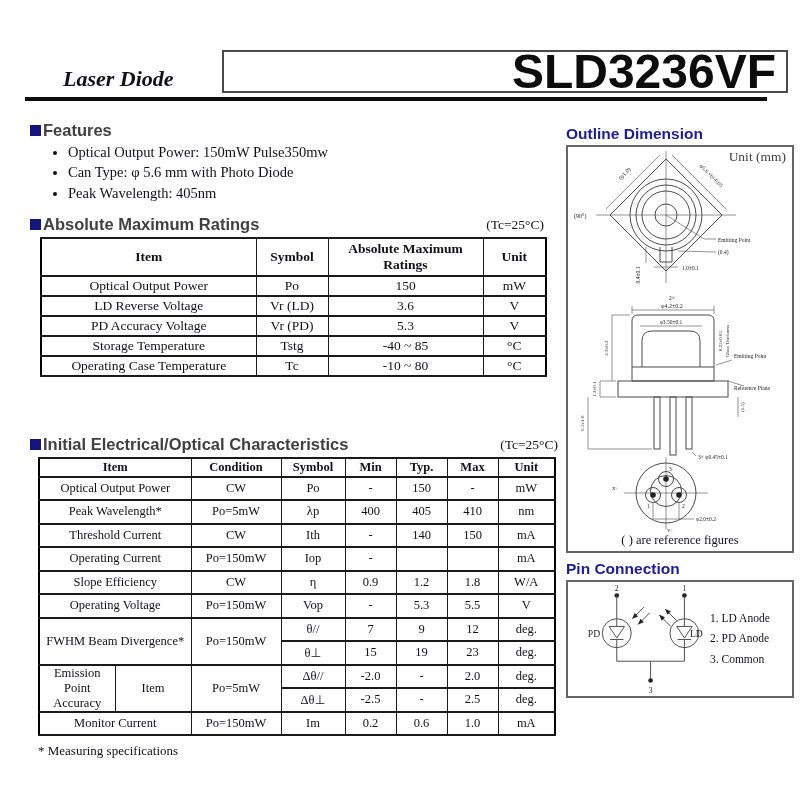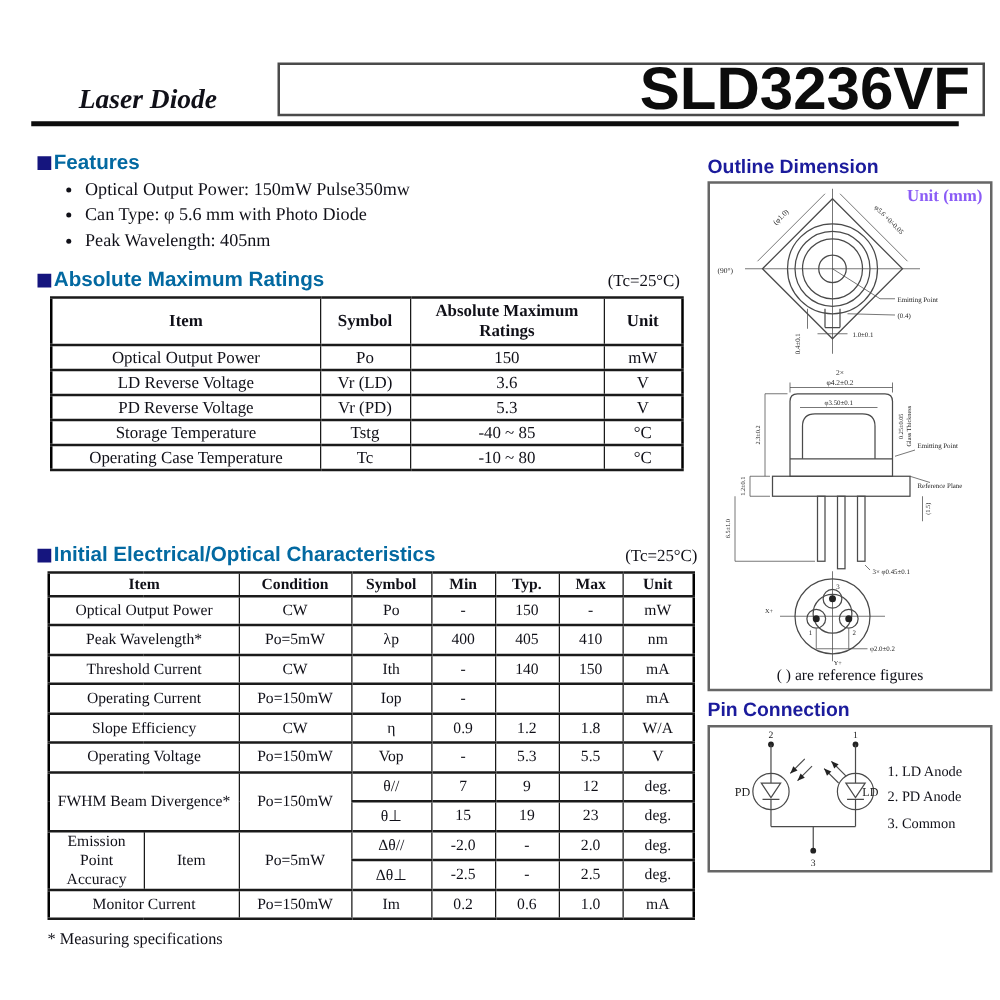--- a/index.html
+++ b/index.html
@@ -9,21 +9,21 @@
   .brand{position:absolute;left:63px;top:66px;font-family:"Liberation Serif",serif;
          font-style:italic;font-weight:bold;font-size:22px;color:#101018;}
   .part-box{position:absolute;left:222px;top:50px;width:566px;height:43px;border:2px solid #4a4a4a;
             box-sizing:border-box;display:flex;align-items:center;justify-content:flex-end;
             padding-right:10px;background:#fff;}
   .part-no{font-family:"Liberation Sans",sans-serif;font-weight:bold;font-size:48px;color:#0c0c0c;
            letter-spacing:0px;}
   .head-rule{position:absolute;left:25px;top:97px;width:742px;height:4px;background:#0d0d0d;}
   
   .sec-head{display:flex;align-items:center;font-family:"Liberation Sans",sans-serif;
-            font-weight:bold;font-size:16.5px;color:#0369a1;line-height:1;}
+            font-weight:bold;font-size:16.5px;color:#404040;line-height:1;}
   .sq{width:11px;height:11px;background:#15157e;margin-right:2px;flex:0 0 auto;}
   .head-row{display:flex;justify-content:space-between;align-items:flex-end;}
   .cond{font-family:"Liberation Serif",serif;font-size:13.5px;color:#101018;padding-right:2px;}
   .right-head{font-family:"Liberation Sans",sans-serif;font-weight:bold;font-size:15.5px;
               color:#1b1b9c;line-height:1;}
   
   .features{position:absolute;left:30px;top:122px;width:505px;}
   .features ul{margin:5px 0 0 38px;padding:0;}
   .features li{font-size:14.5px;color:#101018;margin-bottom:3.5px;list-style:disc outside;}
   
@@ -39,21 +39,21 @@
   .chars-wrap{position:absolute;left:30px;top:436px;width:530px;}
   .chars-wrap table{margin:4px 0 0 8px;width:518px;font-size:12.5px;}
   .chars-wrap tr{height:23.5px;}
   .chars-wrap tr:first-child{height:19px;}
   .footnote{margin:7px 0 0 8px;font-size:13px;color:#101018;}
   
   .outline{position:absolute;left:566px;top:126px;width:228px;}
   .frame{margin-top:3px;border:2px solid #666;background:#fff;position:relative;box-sizing:border-box;}
   .outline .frame{height:408px;}
   .unit-lbl{position:absolute;top:2px;right:6px;font-family:"Liberation Serif",serif;
-            font-weight:bold;font-size:13.5px;color:#8b5cf6;}
+            font-weight:normal;font-size:13.5px;color:#404040;}
   .outline svg{position:absolute;top:2px;left:0px;}
   .ref-note{position:absolute;bottom:3px;width:100%;text-align:center;font-size:12.5px;color:#101018;}
   .pincon{position:absolute;left:566px;top:561px;width:228px;}
   .pincon .frame{height:118px;display:flex;align-items:flex-start;}
   .legend{font-size:11.5px;color:#101018;padding-top:26px;line-height:1.8;white-space:nowrap;}
   
   .dwg{stroke:#4a4a4a;fill:none;stroke-width:1;}
   .thin{stroke:#4a4a4a;fill:none;stroke-width:0.6;}
   .lbl{fill:#222;stroke:none;font-family:"Liberation Serif",serif;}
   .dot{fill:#222;stroke:none;}
@@ -109,21 +109,21 @@
             <td>150</td>
             <td>mW</td>
           </tr>
           <tr>
             <td>LD Reverse Voltage</td>
             <td>Vr (LD)</td>
             <td>3.6</td>
             <td>V</td>
           </tr>
           <tr>
-            <td>PD Reverse Voltage</td>
+            <td>PD Accuracy Voltage</td>
             <td>Vr (PD)</td>
             <td>5.3</td>
             <td>V</td>
           </tr>
           <tr>
             <td>Storage Temperature</td>
             <td>Tstg</td>
             <td>-40 ~ 85</td>
             <td>°C</td>
           </tr>

